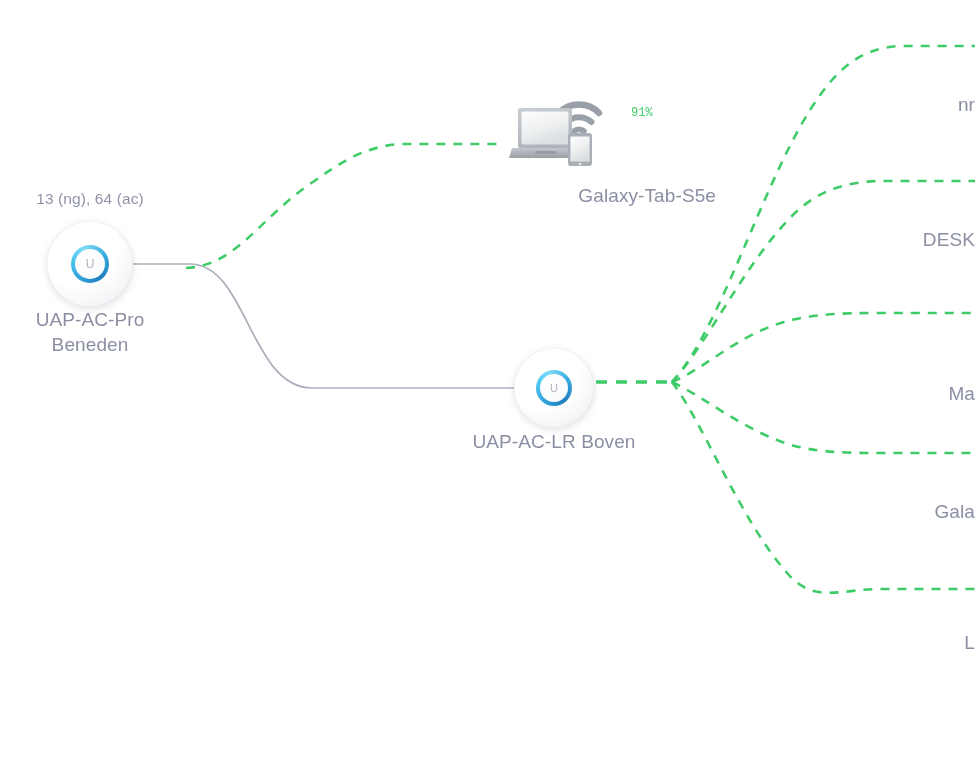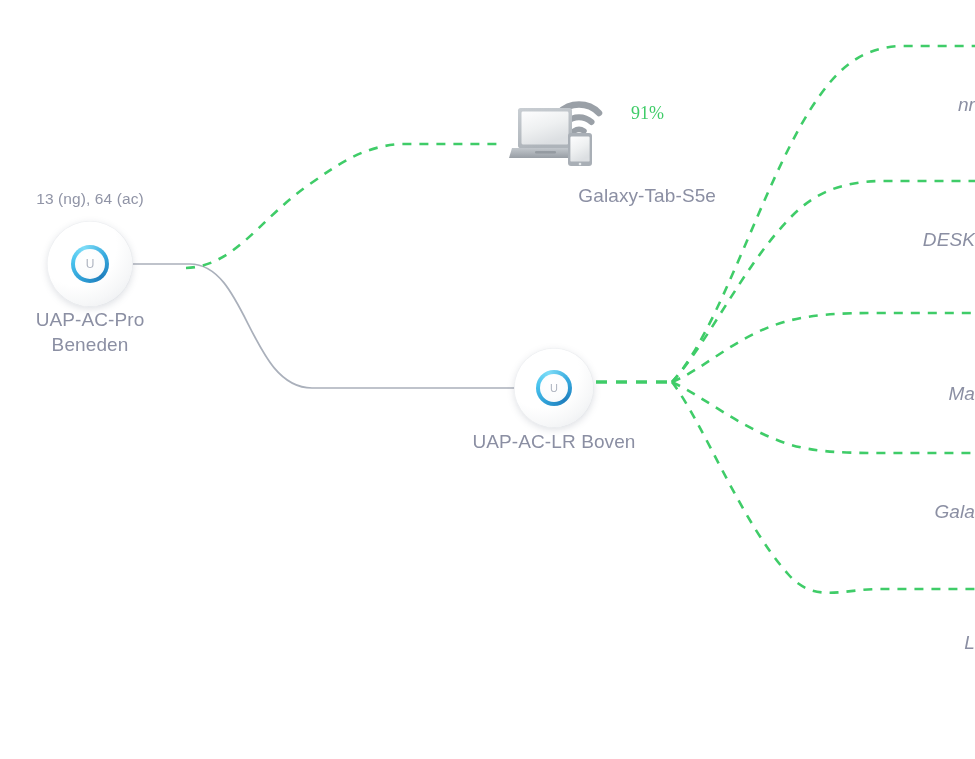--- a/index.html
+++ b/index.html
@@ -59,29 +59,28 @@
     font-size: 19px;
     line-height: 24px;
     text-align: right;
     transform: translateX(-50%);
   }
   
   .client-label.clipped {
     transform: none;
     text-align: left;
     white-space: nowrap;
-    font-style: italic;
   }
 
   .signal-badge {
     position: absolute;
-    font-size: 18px;
+    font-size: 12px;
     line-height: 20px;
     color: #3fcc68;
-    font-family: Liberation Serif, serif;
+    font-family: Liberation Mono, monospace;
     white-space: pre;
   }
 
   
   .ap-node {
     position: absolute;
     transform: translate(-50%, -50%);
   }
   .ap-dome {
     position: relative;

